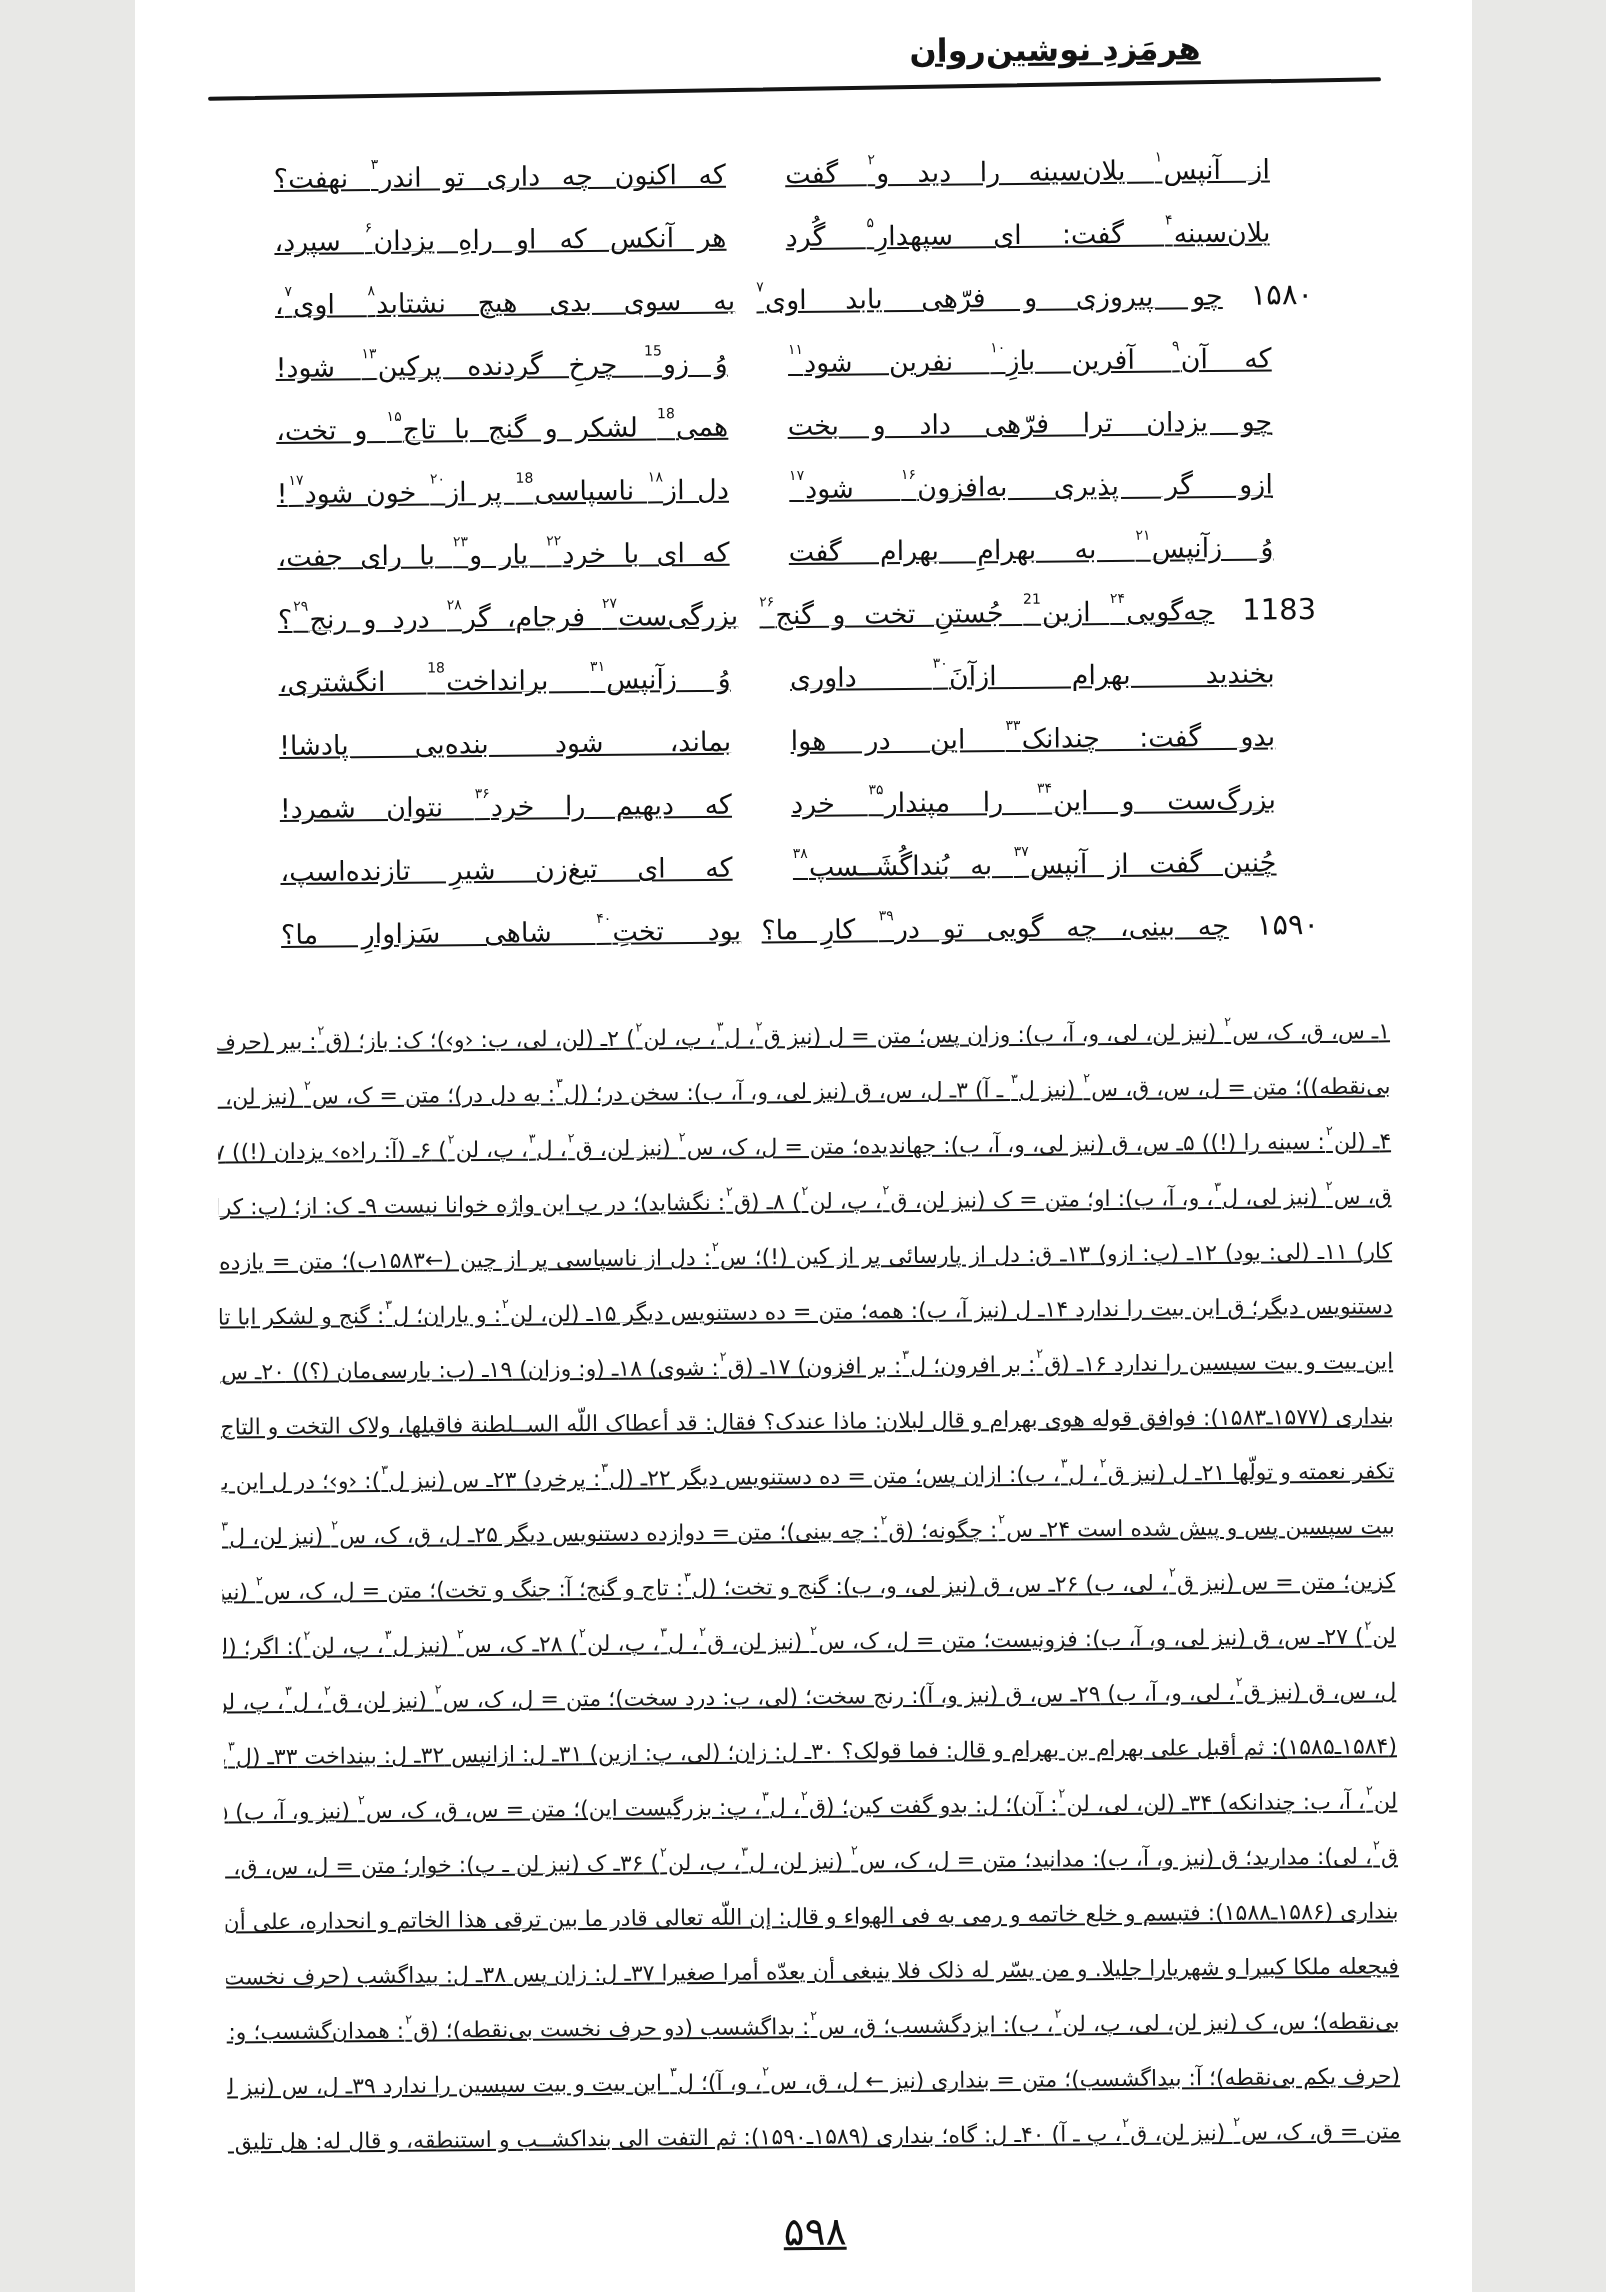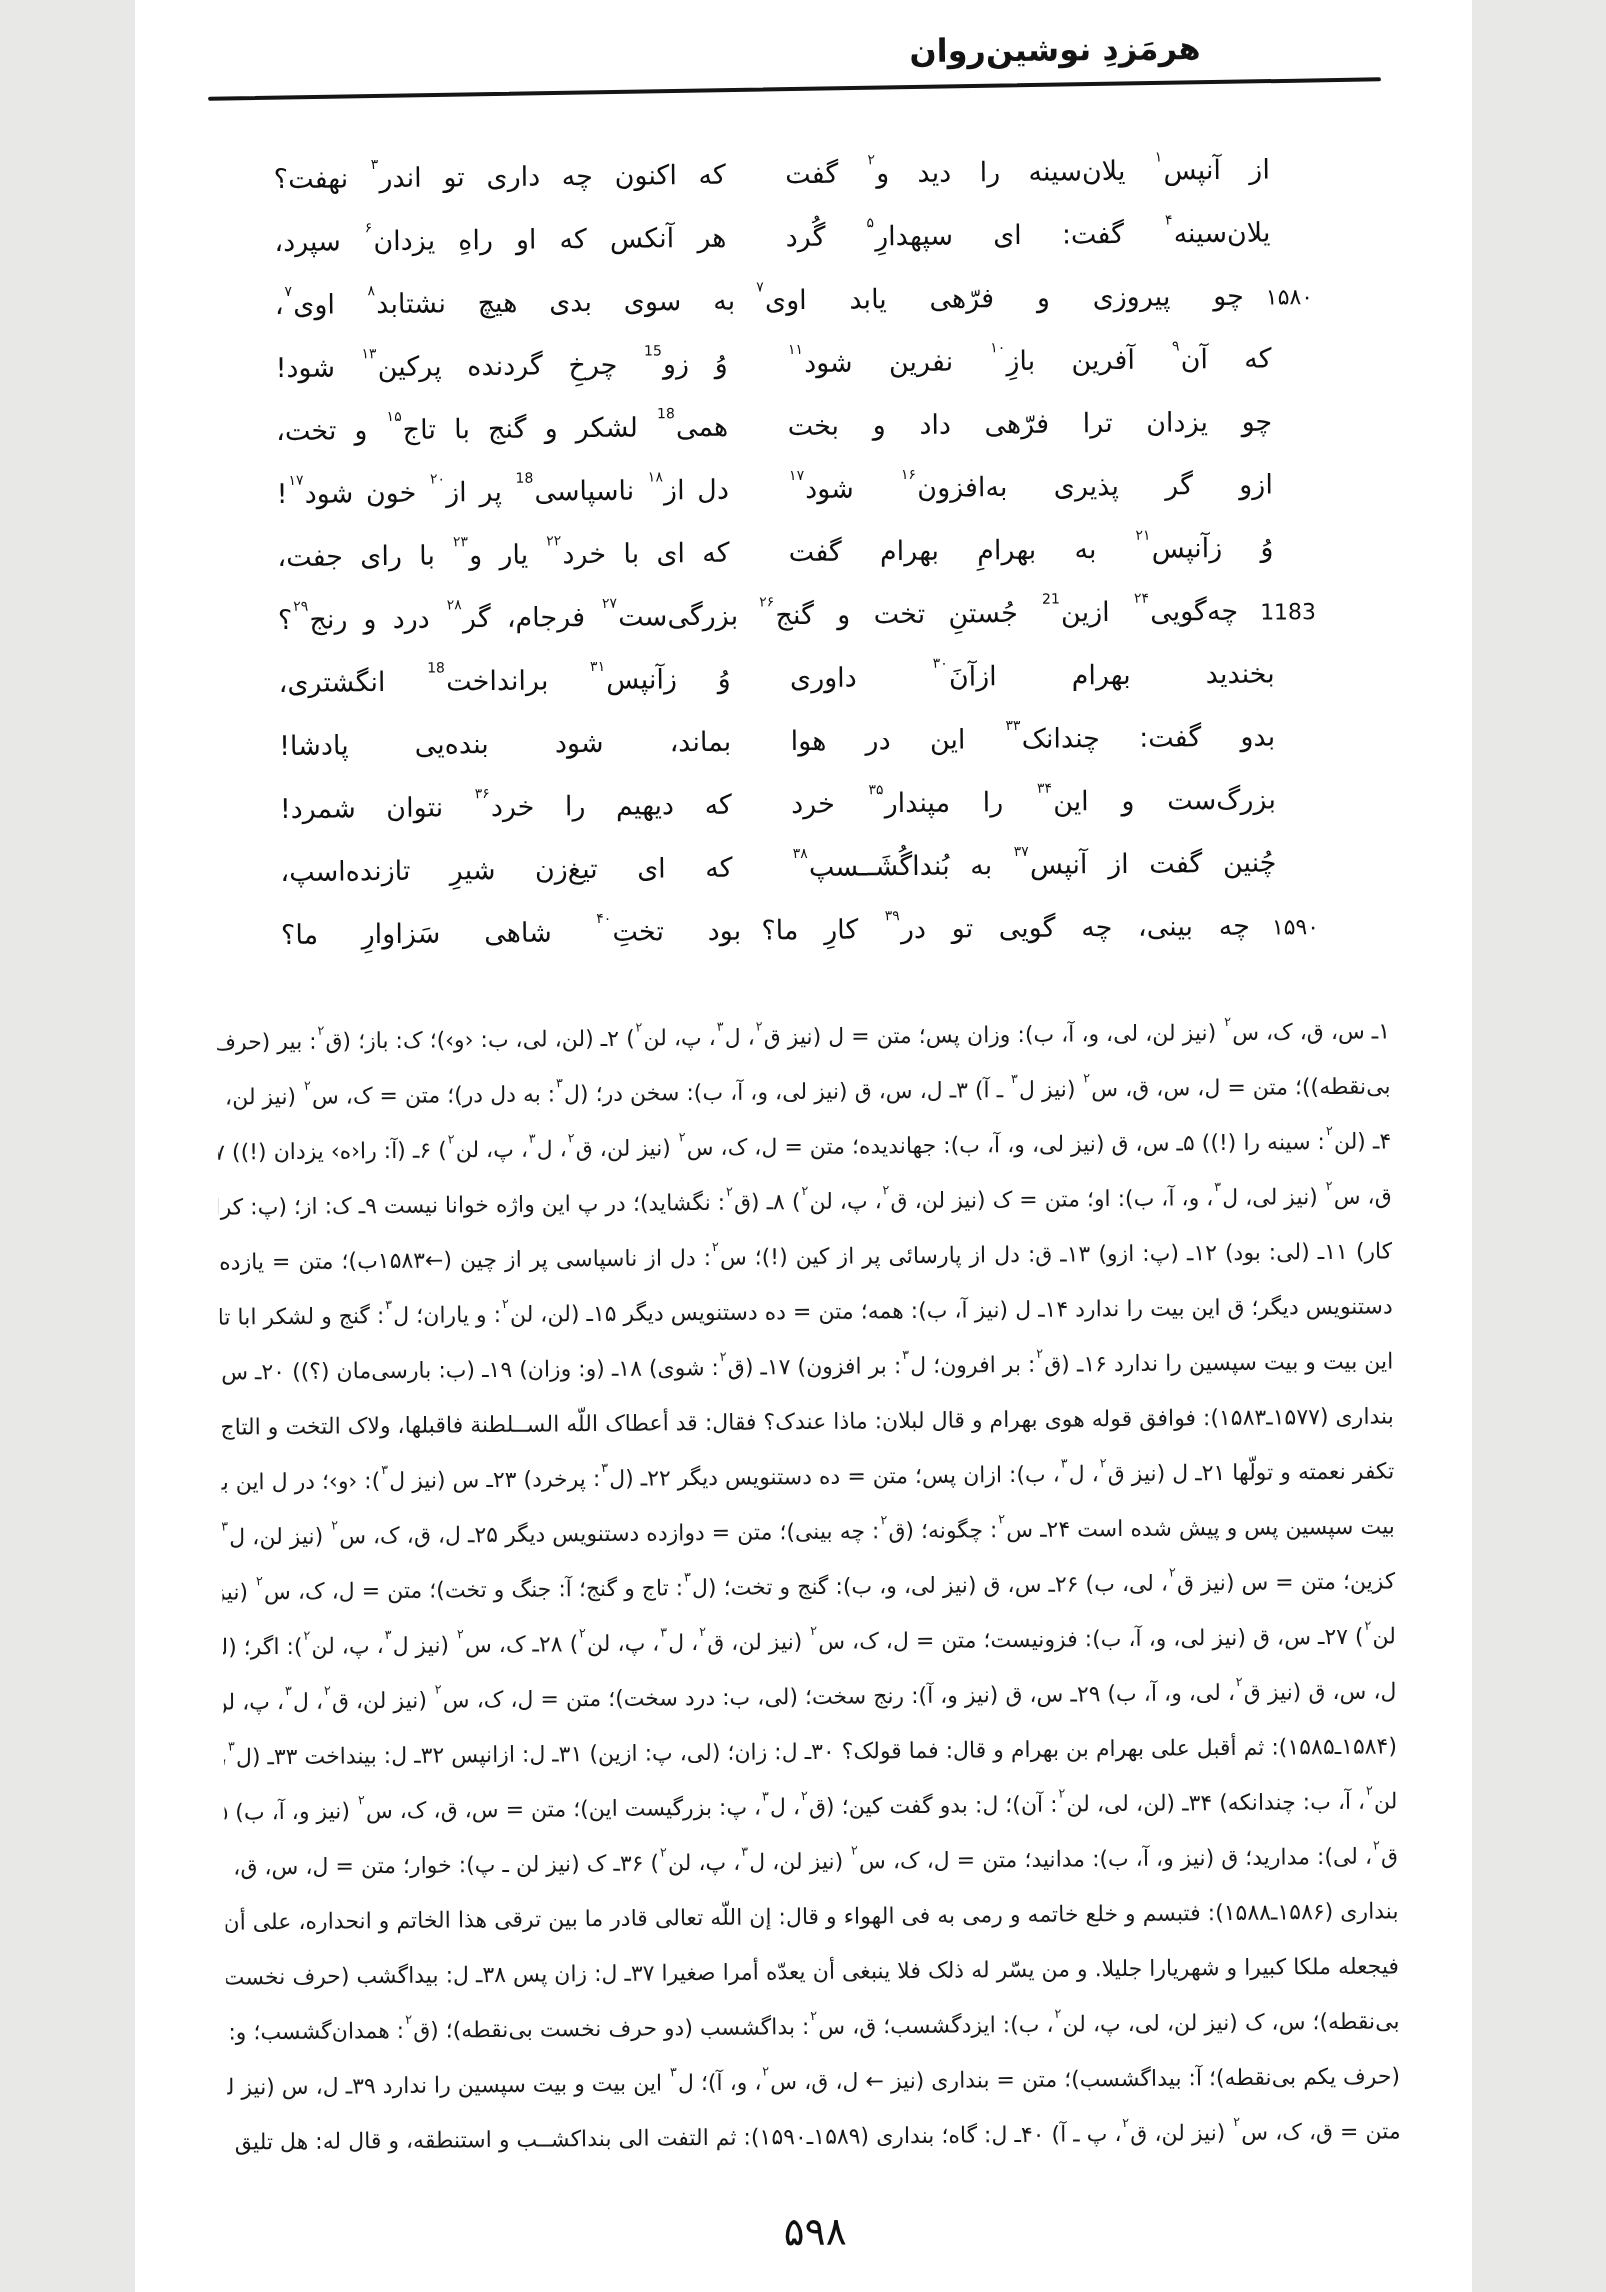--- a/index.html
+++ b/index.html
@@ -2,20 +2,21 @@
 <html lang="fa" dir="rtl"><head>
 <meta charset="utf-8">
 <style>
   html,body{margin:0;padding:0;background:#e8e8e6;}
   .page{
     width:1337px;height:2292px;box-sizing:border-box;
     margin:0 auto;background:#ffffff;color:#141414;
     padding:29px 83px 0 81px;overflow:hidden;
     font-family:"DejaVu Sans",sans-serif;
     direction:rtl;
+    text-decoration:underline;
   }
   .scan-rotate{transform:rotate(-0.55deg);transform-origin:50% 40%;}
   
   .running-title{
     text-align:right;padding-right:180px;
     font-size:32px;font-weight:bold;line-height:46px;
     letter-spacing:0;
   }
   .header-rule{
     margin-top:11.6px;height:3.9px;background:#151515;border-radius:1.9px;
@@ -25,21 +26,21 @@
   .poem{margin-top:52px;padding:0 70px 0 61px;}
   .bayt{display:flex;column-gap:14.5px;height:63px;}
   .hemi{
     box-sizing:border-box;font-size:27px;line-height:63px;height:63px;
     overflow:hidden;text-align:justify;text-align-last:justify;
     -moz-text-align-last:justify;white-space:nowrap;color:#101010;
   }
   .hemi-a{width:702px;}
   .hemi-a.plain{padding:0 42px 0 39px;}
   .hemi-b{width:589px;padding:0 5.8px 0 3.9px;}
-  .verse-no{display:inline-block;margin-left:22px;font-size:22px;}
+  .verse-no{display:inline-block;margin-left:28px;font-size:29px;}
   sup.fn-ref{
     font-size:0.52em;line-height:0;position:relative;top:-0.62em;
     padding:0 1px;letter-spacing:0;
   }
   
   .footnotes{margin-top:48px;}
   .fn-line{
     font-size:22px;line-height:55px;height:55px;overflow:hidden;
     text-align:justify;text-align-last:justify;-moz-text-align-last:justify;
     white-space:nowrap;color:#181818;

